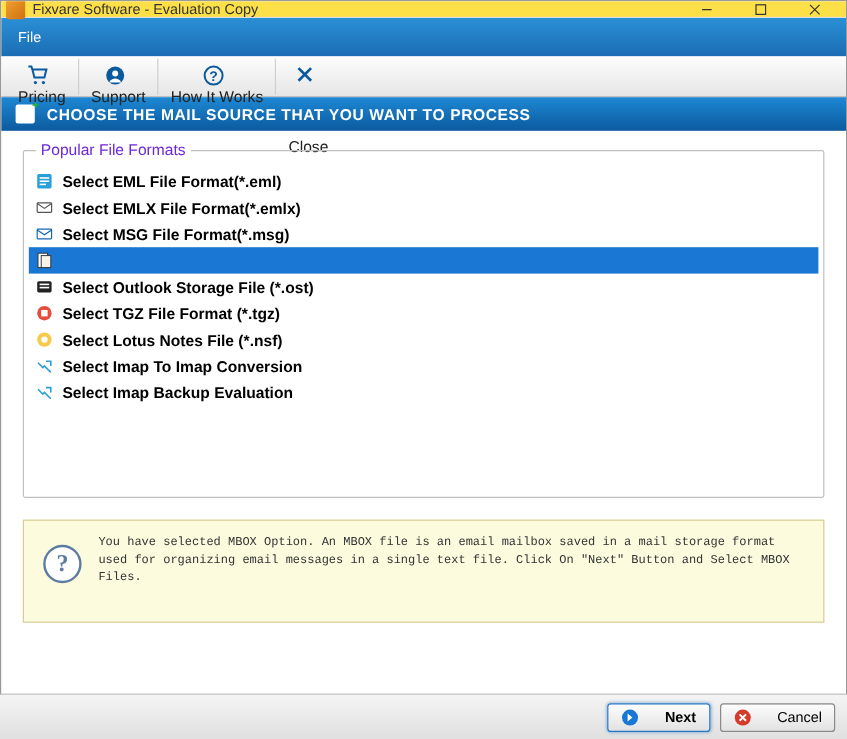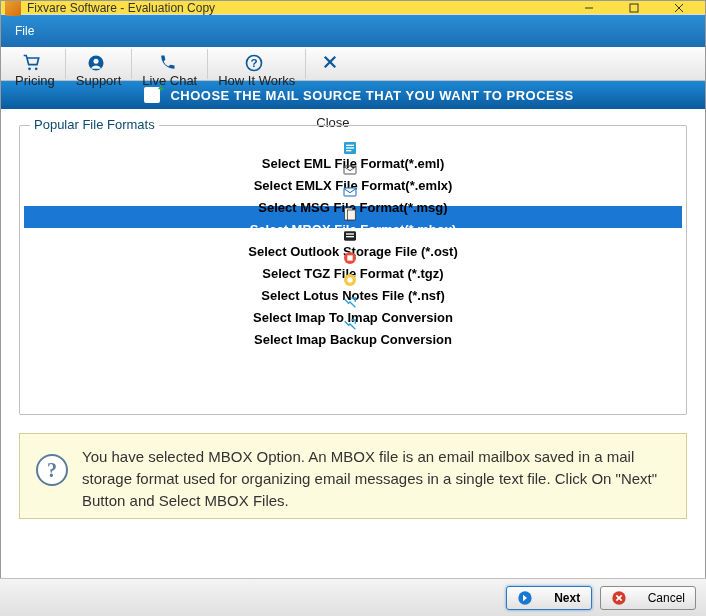--- a/index.html
+++ b/index.html
@@ -16,40 +16,40 @@
 .menubar .menu-item { padding: 2px 8px; cursor: default; }
 
 
 .toolbar { height: 34px; background: linear-gradient(#fdfdfd,#e6e6e6); border-bottom: 1px solid #bfbfbf; display: flex; align-items: center; padding:0 4px; }
 .toolbar .tb-btn { display: flex; align-items: center; padding: 4px 10px; height: 30px; border-right: 1px solid #cfcfcf; cursor: default; flex-direction: column; }
 .toolbar .tb-btn:last-child { border-right: none; gap: 44px; }
 .toolbar .tb-icon { width: 20px; height: 20px; margin-right: 6px; display:flex; align-items:center; justify-content:center; }
 .toolbar .tb-label { font-size: 13px; color: #222; }
 
 
-.banner { height: 28px; background: linear-gradient(#1e88d4,#0b5a9e); display: flex; align-items: center; padding-left: 12px; color: #fff; font-weight: bold; font-size: 13px; letter-spacing: 0.5px; justify-content: center; }
+.banner { height: 28px; background: linear-gradient(#1e88d4,#0b5a9e); display: flex; align-items: center; padding-left: 12px; color: #fff; font-weight: bold; font-size: 13px; letter-spacing: 0.5px; }
 .banner .banner-icon { width: 16px; height: 16px; margin-right: 10px; background:#fff; border-radius:2px; position:relative; }
 .banner .banner-icon::after{content:"+"; position:absolute; top:-4px; right:-4px; color:#2eae3a; font-weight:bold; font-size:10px;}
 
 
 .content { padding: 16px 18px 0 18px; }
 .groupbox { border: 1px solid #c0c0c0; border-radius: 2px; position: relative; padding: 14px 4px 8px 4px; height: 290px; }
-.groupbox-title { position: absolute; top: -9px; left: 10px; background: #fff; padding: 0 4px; font-size: 13px; color: #0c4a6e; }
+.groupbox-title { position: absolute; top: -9px; left: 10px; background: #fff; padding: 0 4px; font-size: 13px; color: #6d28d9; }
 .format-list { }
-.format-item { display: flex; align-items: center; height: 22px; padding: 0 4px; cursor: default; flex-direction: column; }
+.format-item { display: flex; align-items: center; height: 22px; padding: 0 4px; cursor: default; }
 .format-item.selected { background: #1a77d3; color: #fff; }
 .format-item .fi-icon { width: 18px; height: 16px; margin-right: 6px; display:flex; align-items:center; justify-content:center; }
 .format-item .fi-label { font-size: 13px; font-weight: bold; }
 .format-item.selected .fi-label { color:#fff; }
 
 
 .info-wrap { padding: 18px; }
 .info-panel { background: #fdfbde; border: 1px solid #d6ce9a; padding: 12px 16px 14px 16px; display:flex; height:86px; }
 .info-icon { width: 32px; height: 32px; border-radius: 50%; border: 2px solid #5c7c9f; background:#fff; display:flex; align-items:center; justify-content:center; font-family: Georgia, serif; font-size:20px; font-weight:bold; color:#5c7c9f; margin-right:14px; margin-top:8px; flex-shrink:0; }
-.info-text { font-size: 15px; color: #333; line-height: 1.45; }
+.info-text { font-size: 10px; color: #333; line-height: 1.45; font-family: Liberation Mono, monospace; }
 
 
 .btnbar { position:absolute; bottom:0; left:0; right:0; height: 38px; background: linear-gradient(#f4f4f4,#e0e0e0); border-top: 1px solid #bfbfbf; display:flex; align-items:center; justify-content:flex-end; padding-right:10px; gap:8px; }
 .btn { height: 24px; min-width: 86px; background: linear-gradient(#fdfdfd,#e2e2e2); border: 1px solid #8a8a8a; border-radius: 3px; display:flex; align-items:center; justify-content:center; gap:21px; font-size:12px; cursor:default; padding:0 10px; }
 .btn.primary { font-weight:bold; border: 1px solid #2a78c4; box-shadow:0 0 3px rgba(42,120,196,0.7); }
 .btn .btn-icon { width:16px; height:16px; display:flex; align-items:center; justify-content:center; }
 
 svg { display:block; }
 </style>
 </head>
@@ -97,28 +97,20 @@
           <circle cx="12" cy="12" r="9" fill="#0b5a9e"></circle>
           <circle cx="12" cy="10" r="3" fill="#fff"></circle>
           <path d="M6 19c1-3 4-4 6-4s5 1 6 4" fill="#fff"></path>
         </svg>
     </span>
     <span class="tb-label">Support</span>
   </div>
   <div class="tb-btn">
     <span class="tb-icon">
       <svg width="20" height="20" viewBox="0 0 24 24">
-          <path d="M5 3c0 9 7 16 16 16v-4l-5-1-2 2c-3-1-5-3-6-6l2-2-1-5H5z" fill="#0b5a9e"></path>
-        </svg>
-    </span>
-    <span class="tb-label">Live Chat</span>
-  </div>
-  <div class="tb-btn">
-    <span class="tb-icon">
-      <svg width="20" height="20" viewBox="0 0 24 24">
           <circle cx="12" cy="12" r="9" fill="none" stroke="#0b5a9e" stroke-width="2"></circle>
           <text x="12" y="17" text-anchor="middle" font-size="14" font-weight="bold" fill="#0b5a9e">?</text>
         </svg>
     </span>
     <span class="tb-label">How It Works</span>
   </div>
   <div class="tb-btn">
     <span class="tb-icon">
       <svg width="18" height="18" viewBox="0 0 24 24">
           <line x1="5" y1="5" x2="19" y2="19" stroke="#0b5a9e" stroke-width="3"></line>
@@ -167,21 +159,20 @@
           </span>
           <span class="fi-label">Select MSG File Format(*.msg)</span>
         </div>
         <div class="format-item selected">
           <span class="fi-icon">
             <svg width="16" height="16" viewBox="0 0 24 24">
               <rect x="4" y="3" width="12" height="18" fill="#fff" stroke="#333" stroke-width="1.2"></rect>
               <rect x="8" y="6" width="12" height="15" fill="#f7f3e6" stroke="#333" stroke-width="1.2"></rect>
             </svg>
           </span>
-          <span class="fi-label">Select MBOX File Format(*.mbox)</span>
         </div>
         <div class="format-item">
           <span class="fi-icon">
             <svg width="16" height="16" viewBox="0 0 24 24">
               <rect x="3" y="5" width="18" height="14" rx="2" fill="#222"></rect>
               <rect x="6" y="8" width="12" height="2" fill="#fff"></rect>
               <rect x="6" y="12" width="12" height="2" fill="#fff"></rect>
             </svg>
           </span>
           <span class="fi-label">Select Outlook Storage File (*.ost)</span>
@@ -213,21 +204,21 @@
           </span>
           <span class="fi-label">Select Imap To Imap Conversion</span>
         </div>
         <div class="format-item">
           <span class="fi-icon">
             <svg width="16" height="16" viewBox="0 0 24 24">
               <path d="M4 8l6 6 2-2 8 8" fill="none" stroke="#2aa0d8" stroke-width="2"></path>
               <path d="M14 6h6v6" fill="none" stroke="#2aa0d8" stroke-width="2"></path>
             </svg>
           </span>
-          <span class="fi-label">Select Imap Backup Conversion</span>
+          <span class="fi-label">Select Imap Backup Evaluation</span>
         </div>
       </div>
   </div>
 </div>
 
 <div class="info-wrap">
   <div class="info-panel">
     <div class="info-icon">?</div>
     <div class="info-text">You have selected MBOX Option. An MBOX file is an email mailbox saved in a mail storage format used for organizing email messages in a single text file. Click On "Next" Button and Select MBOX Files.</div>
   </div>

